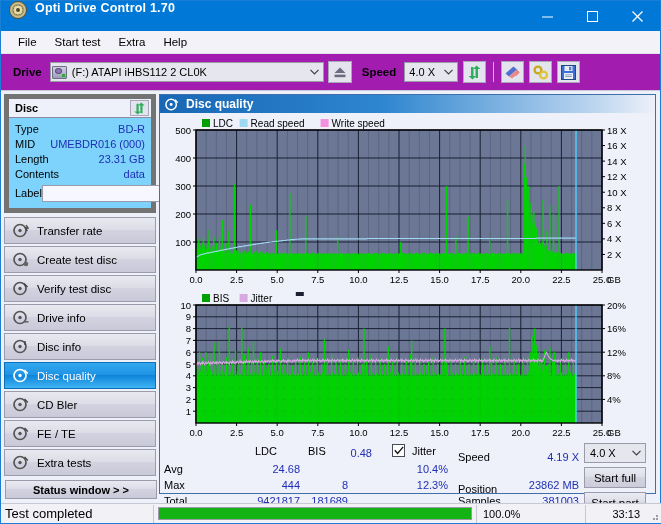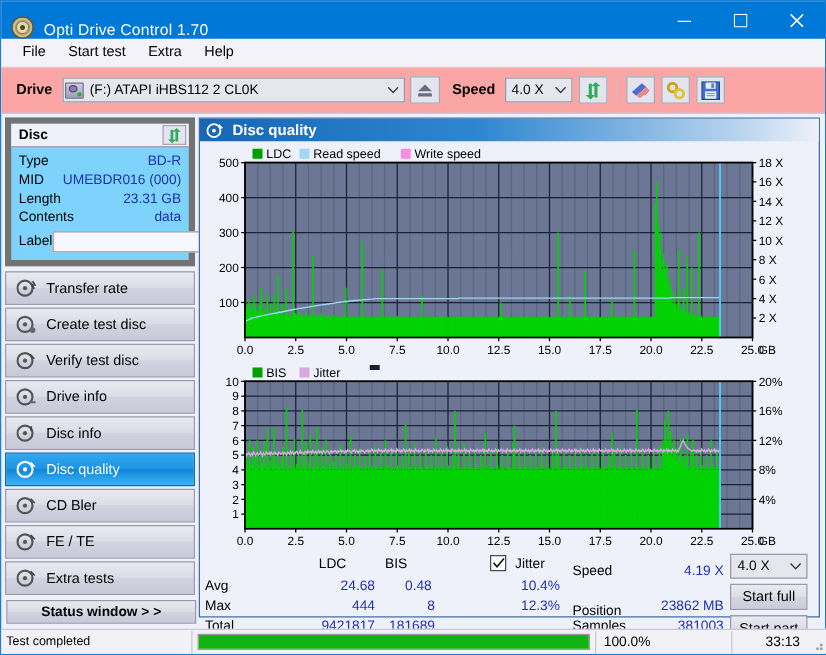--- a/index.html
+++ b/index.html
@@ -12,22 +12,23 @@
   }
   .app{
     position:relative;width:661px;height:524px;
     box-sizing:border-box;
     border:1px solid #1a7fd4;
     background:#eef0fa;
   }
 
   
   .titlebar{
-    height:30px;background:#0078d7;display:flex;align-items:flex-end;
+    height:30px;background:#0078d7;display:flex;align-items:flex-start;
     position:relative;
+    font-weight:bold;
   }
   .title-icon{
     width:18px;height:18px;margin-left:8px;margin-right:8px;border-radius:50%;
     background:radial-gradient(circle at 50% 50%, #fdf6c8 0%, #ded09a 38%, #8a7d52 42%, #cfc596 60%, #7b6f46 100%);
     border:1px solid #5f5530;box-sizing:border-box;position:relative;flex:0 0 auto;
   }
   .title-icon:after{
     content:"";position:absolute;left:6px;top:6px;width:4px;height:4px;border-radius:50%;
     background:#4b4630;
   }
@@ -38,21 +39,21 @@
 
   
   .menubar{
     height:22px;background:#f2f2f8;display:flex;align-items:center;padding-left:8px;
     border-bottom:1px solid #e2e2ec;
   }
   .menu-item{padding:2px 9px;font-size:11.5px;color:#000;}
 
   
   .toolbar{
-    height:36px;background:#fca5a5;display:flex;align-items:center;padding:0 6px;
+    height:36px;background:#a21caf;display:flex;align-items:center;padding:0 6px;
     border-bottom:1px solid #c8c8da;
   }
   .tb-label{font-size:11.5px;font-weight:bold;color:#000;margin:0 8px 0 6px;}
   .combo{
     height:20px;border:1px solid #9a9aa8;background:#e6e6ef;display:flex;align-items:center;
     box-sizing:border-box;font-size:11px;color:#000;position:relative;
   }
   .drive-combo{width:274px;padding-left:1px;}
   .drive-ico{
     width:15px;height:13px;flex:0 0 auto;margin-right:5px;position:relative;
@@ -177,21 +178,21 @@
     position:absolute;height:20px;border:1px solid #9a9aa8;background:#e6e6ef;
     display:flex;align-items:center;box-sizing:border-box;font-size:11px;padding-left:5px;color:#000;
   }
 
   
   .statusbar{
     position:absolute;left:0;bottom:0;width:661px;height:20px;
     background:#f2f2f6;border-top:1px solid #c8c8d4;display:flex;align-items:center;
     box-sizing:border-box;
   }
-  .sb-text{width:152px;padding-left:4px;font-size:10px;color:#000;box-sizing:border-box;}
+  .sb-text{width:152px;padding-left:4px;font-size:13px;color:#000;box-sizing:border-box;}
   .sb-sep{width:1px;height:18px;background:#c8c8d4;}
   .sb-prog{
     width:314px;height:13px;margin:0 4px;border:1px solid #9a9aa8;background:#fff;box-sizing:border-box;
     position:relative;
   }
   .sb-prog-fill{position:absolute;left:0;top:0;bottom:0;width:100%;background:#12b312;}
   .sb-pct{width:108px;padding-left:6px;font-size:11px;color:#000;box-sizing:border-box;}
   .sb-time{flex:1;text-align:right;padding-right:22px;font-size:11px;color:#000;box-sizing:border-box;}
   .grip{position:absolute;right:3px;bottom:2px;width:11px;height:11px;}
 </style>
@@ -1507,21 +1508,21 @@
           <div class="st hdr" style="left:148px;top:4px;">BIS</div>
           <div class="chk" style="left:232px;top:3px;">
             <svg width="10" height="9" viewBox="0 0 10 9">
                 <polyline points="0.8,4.2 3.6,7.4 9.2,0.8" fill="none" stroke="#111" stroke-width="1.3"></polyline>
               </svg>
           </div>
           <div class="st hdr" style="left:252px;top:4px;">Jitter</div>
 
           <div class="st k" style="left:4px;top:22px;">Avg</div>
           <div class="st v" style="left:88px;top:22px;width:52px;text-align:right;">24.68</div>
-          <div class="st v" style="left:140px;top:22px;width:48px;text-align:left;padding-left:24px;">0.48</div>
+          <div class="st v" style="left:140px;top:6px;width:48px;text-align:right;padding-left:24px;">0.48</div>
           <div class="st v" style="left:236px;top:22px;width:52px;text-align:right;">10.4%</div>
 
           <div class="st k" style="left:4px;top:38px;">Max</div>
           <div class="st v" style="left:88px;top:38px;width:52px;text-align:right;">444</div>
           <div class="st v" style="left:140px;top:38px;width:48px;text-align:right;">8</div>
           <div class="st v" style="left:236px;top:38px;width:52px;text-align:right;">12.3%</div>
 
           <div class="st k" style="left:4px;top:54px;">Total</div>
           <div class="st v" style="left:72px;top:54px;width:68px;text-align:right;">9421817</div>
           <div class="st v" style="left:134px;top:54px;width:54px;text-align:right;">181689</div>

